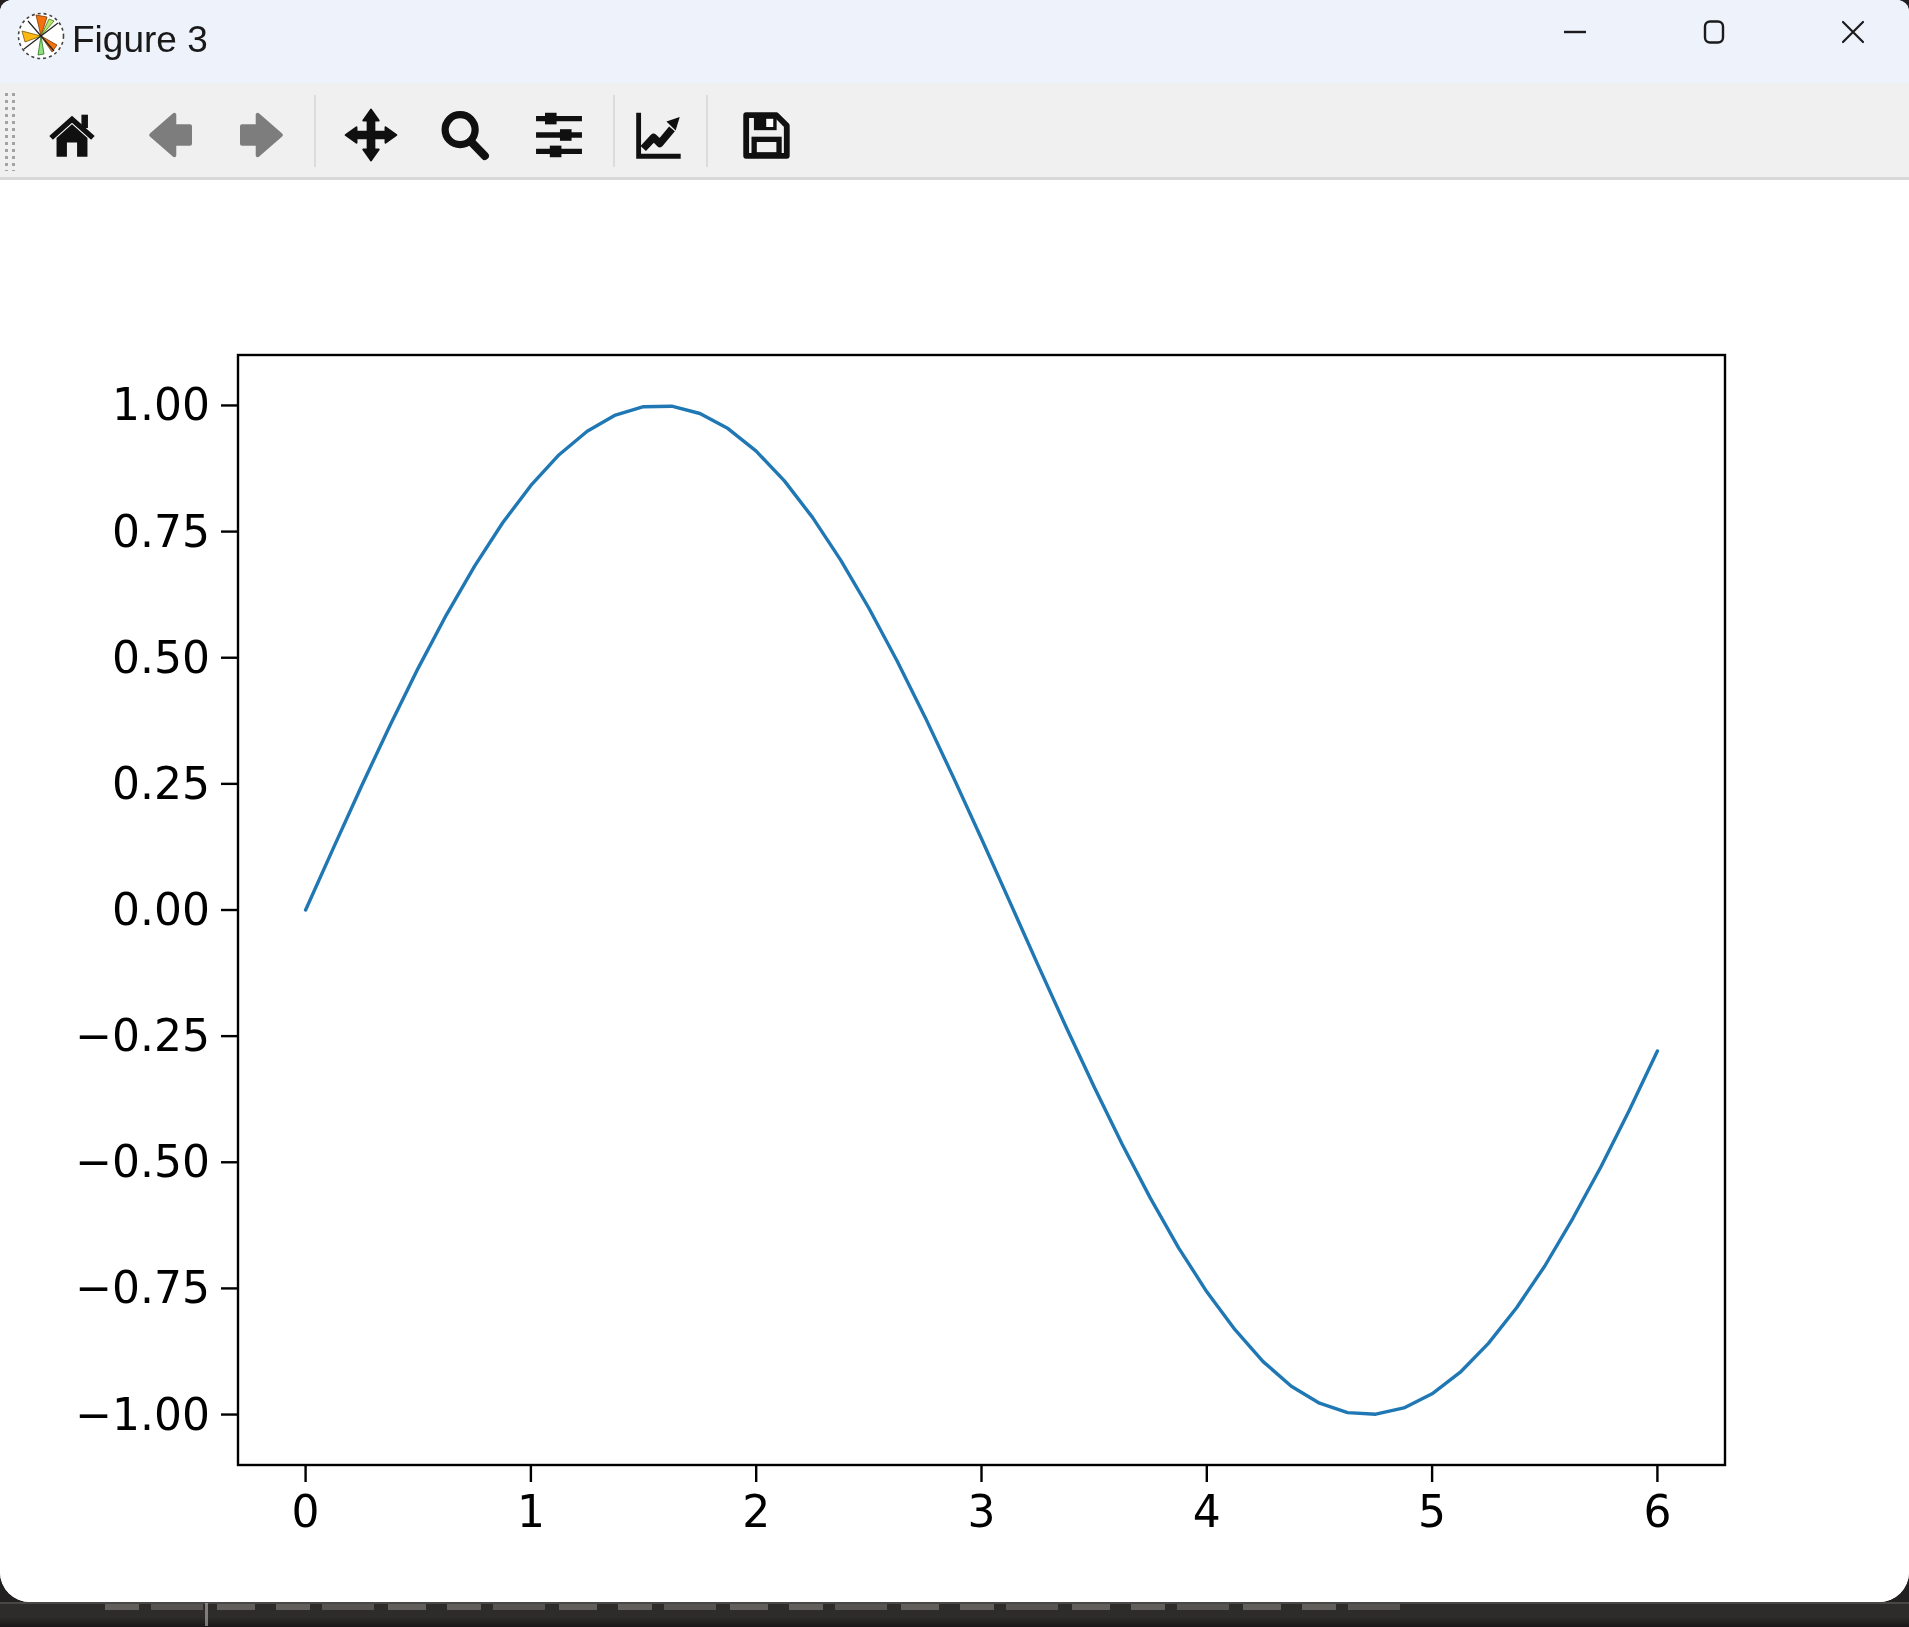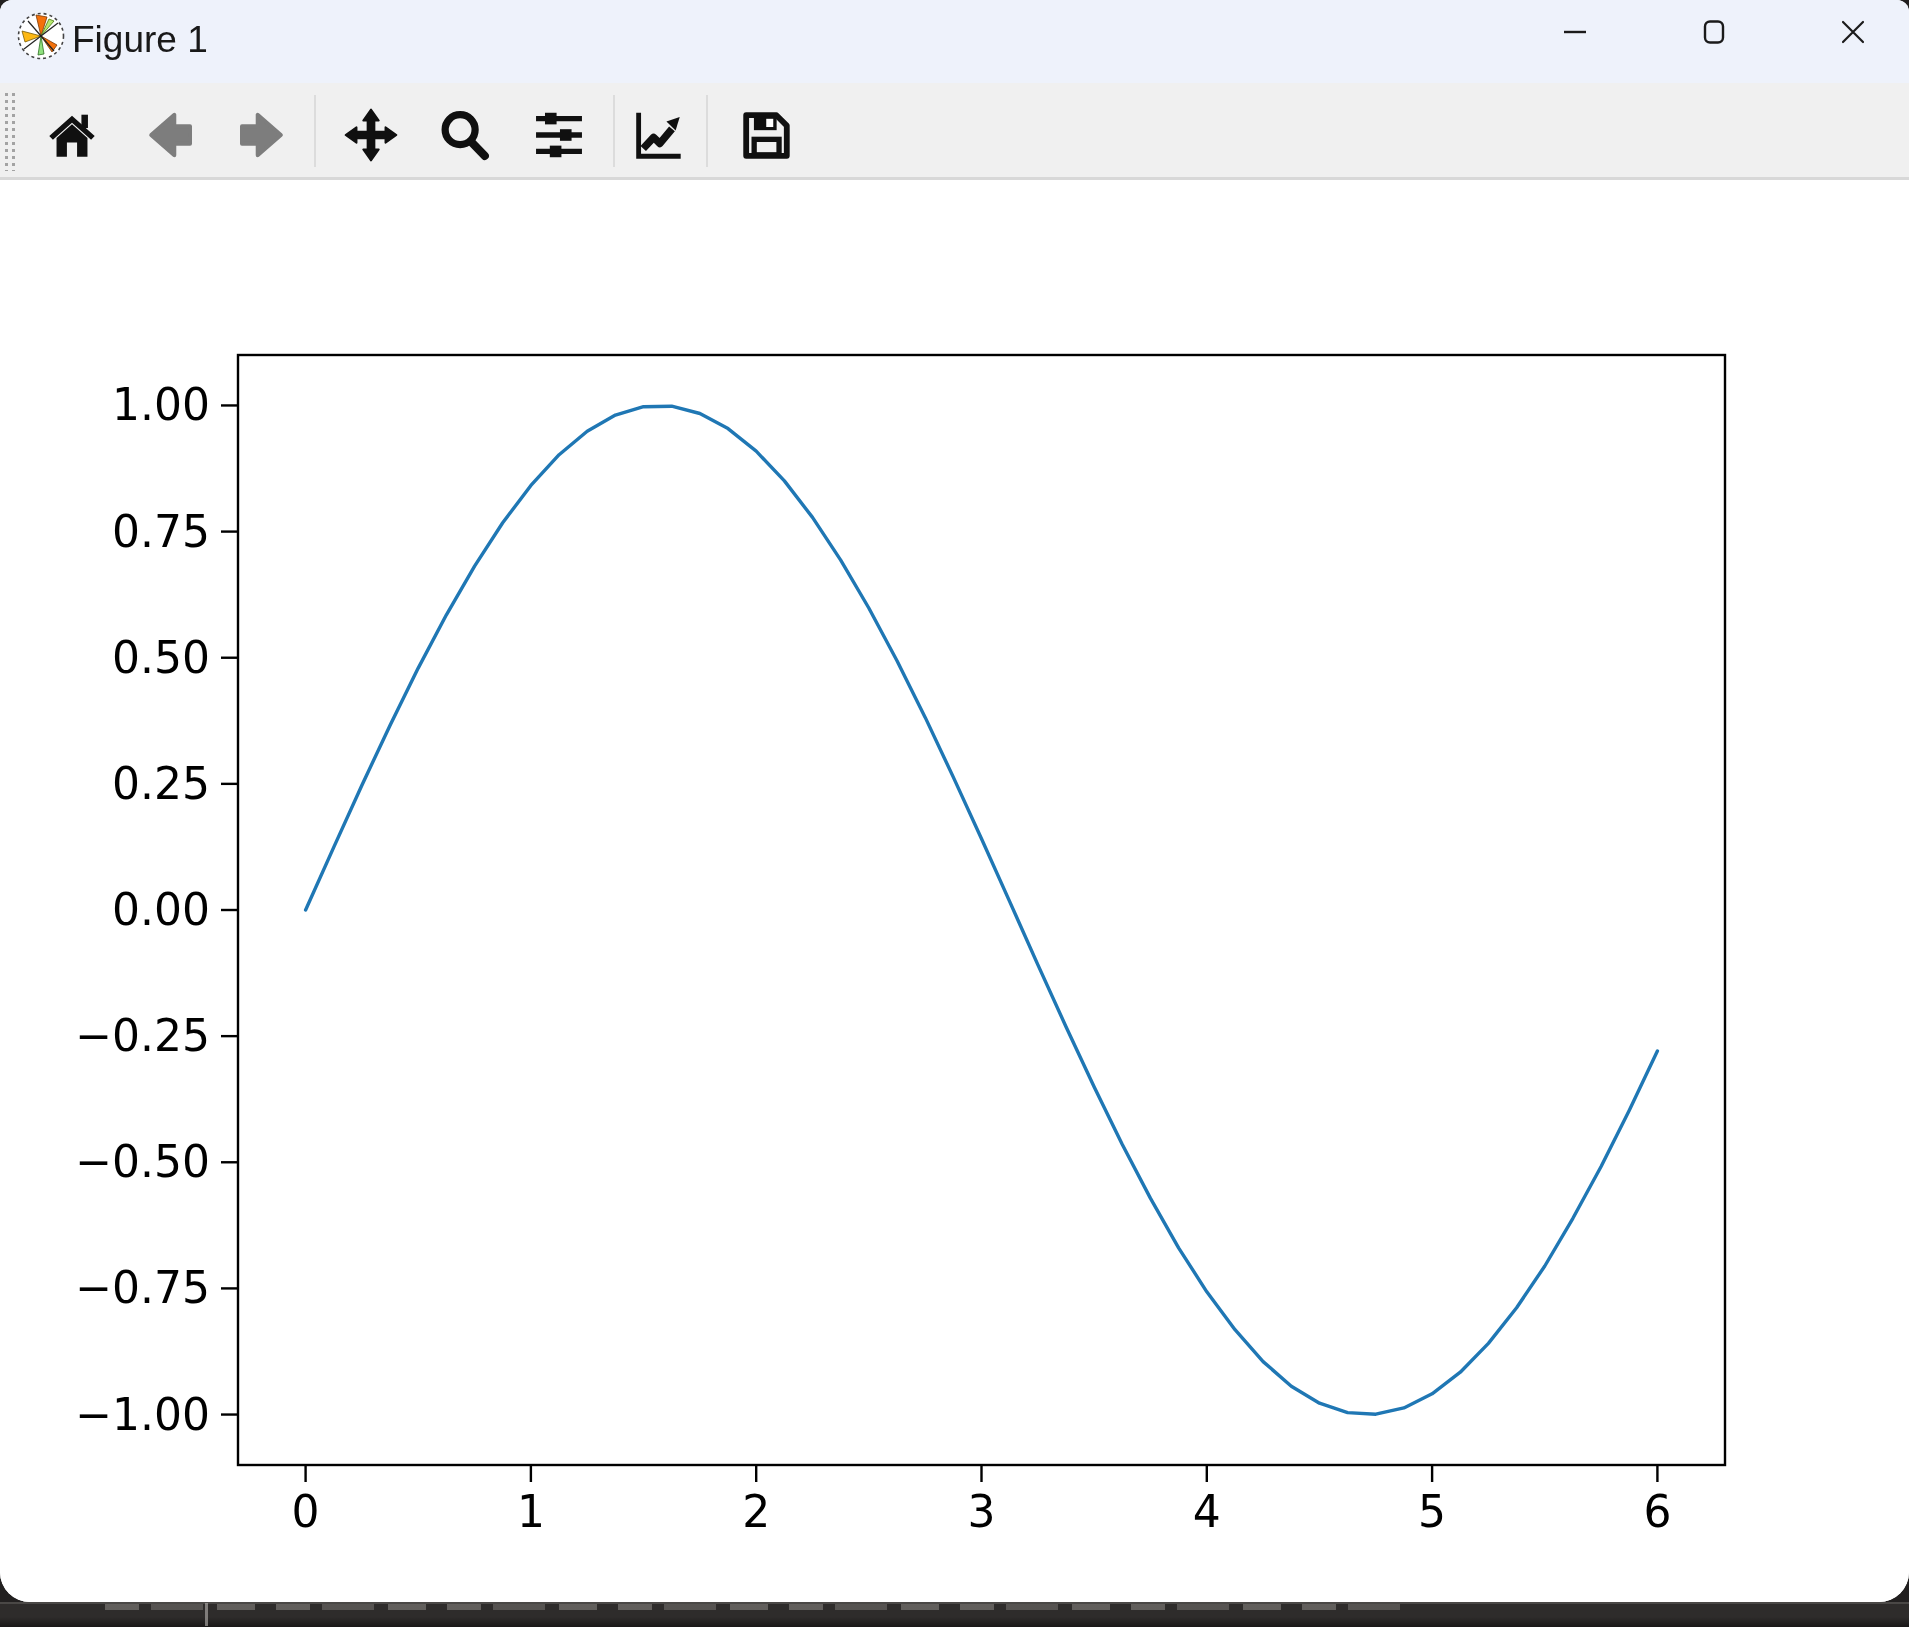--- a/index.html
+++ b/index.html
@@ -50,21 +50,21 @@
       <svg id="mpl-logo" viewBox="0 0 50 50">
         <circle cx="25" cy="25" r="22.5" fill="#ffffff" stroke="#444" stroke-width="1.6" stroke-dasharray="3 3"></circle>
         <path d="M25 25 L20 4 L31 6 Z" fill="#f4710b" stroke="#7a3805" stroke-width="0.8"></path>
         <path d="M25 25 L6 20 L9 31 Z" fill="#fdb813" stroke="#7a5c05" stroke-width="0.8"></path>
         <path d="M25 25 L36 41 L41 34 Z" fill="#f4710b" stroke="#7a3805" stroke-width="0.8"></path>
         <path d="M25 25 L22 44 L28 43 Z" fill="#8fe07e" stroke="#2d6e22" stroke-width="0.8"></path>
         <path d="M25 25 L38 10 L33 8 Z" fill="#b6e86f" stroke="#4a7a12" stroke-width="0.8"></path>
         <line x1="8" y1="38" x2="42" y2="12" stroke="#222" stroke-width="1.2"></line>
         <line x1="12" y1="10" x2="38" y2="40" stroke="#222" stroke-width="1.2"></line>
       </svg>
-      <div id="win-title">Figure 1</div>
+      <div id="win-title">Figure 3</div>
 
       <button class="win-ctl" id="btn-min">
         <svg width="30" height="30" viewBox="0 0 30 30">
           <line x1="4" y1="15" x2="26" y2="15" stroke="#1b1b1b" stroke-width="2.4"></line>
         </svg>
       </button>
       <button class="win-ctl" id="btn-max">
         <svg width="30" height="30" viewBox="0 0 30 30">
           <rect x="6" y="4.5" width="18" height="21" rx="5" fill="none" stroke="#1b1b1b" stroke-width="2.4"></rect>
         </svg>

